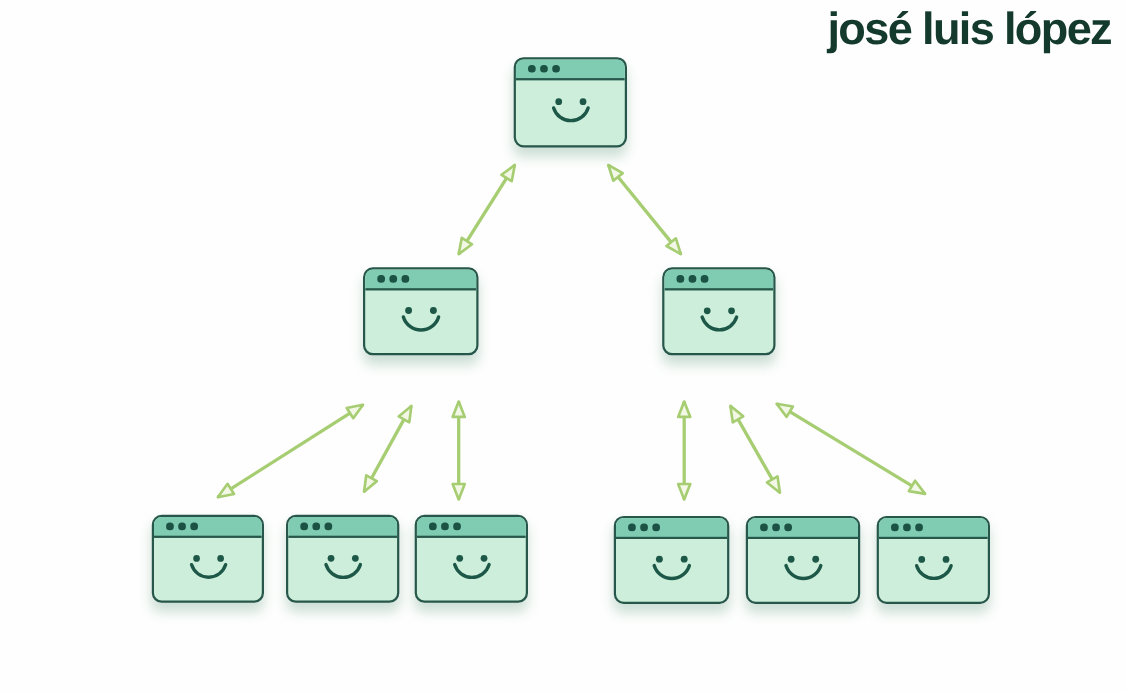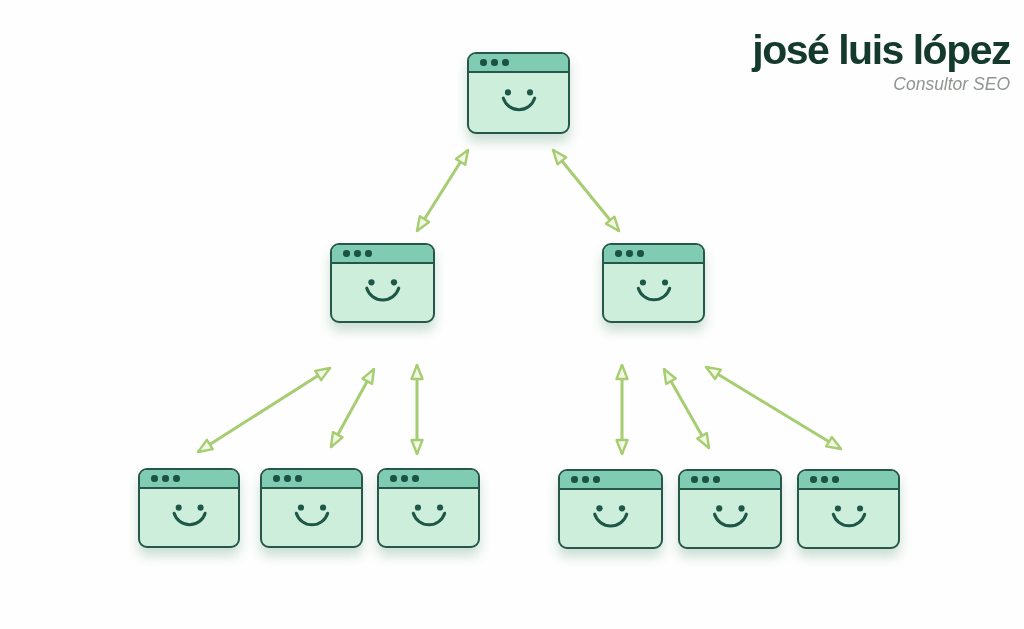--- a/index.html
+++ b/index.html
@@ -34,21 +34,21 @@
     display:flex; align-items:center; gap:4.5px; padding-left:11px;
   }
   .dot { width:6.5px; height:6.5px; border-radius:50%;
          background: var(--window-dot, #1c5244); flex:0 0 auto; }
   .win-body { flex:1; display:flex; align-items:center; justify-content:center; }
   .face { width:72%; height:86%; }
   .face .eye { fill: var(--face, #1d5747); }
   .face .smile { fill:none; stroke: var(--face, #1d5747); stroke-width:4.3; stroke-linecap:round; }
 
   
-  .brand { position:absolute; top:29px; right:14px; text-align:right; }
+  .brand { position:absolute; top:5px; right:14px; text-align:right; }
   .brand-name {
     font-weight: bold; font-size: 41px; line-height: 1.05;
     letter-spacing: -1.5px; color: var(--brand-text, #133a2d);
   }
   .brand-tagline {
     font-style: italic; font-size: 17.5px; margin-top: 2px;
     color: var(--tagline-text, #8f9591);
   }
 </style>
 </head>
@@ -196,16 +196,15 @@
         <circle class="eye" cx="35" cy="16" r="4.3"></circle>
         <circle class="eye" cx="66" cy="16" r="4.3"></circle>
         <path class="smile" d="M28.5 24 A 23 23 0 0 0 72.5 24"></path>
       </svg>
     </div>
   </div>
     </div>
 
   <header class="brand">
     <div class="brand-name">josé luis lópez</div>
-    <div class="brand-tagline">Consultor SEO</div>
   </header>
 
 </div>
 
 </body></html>

